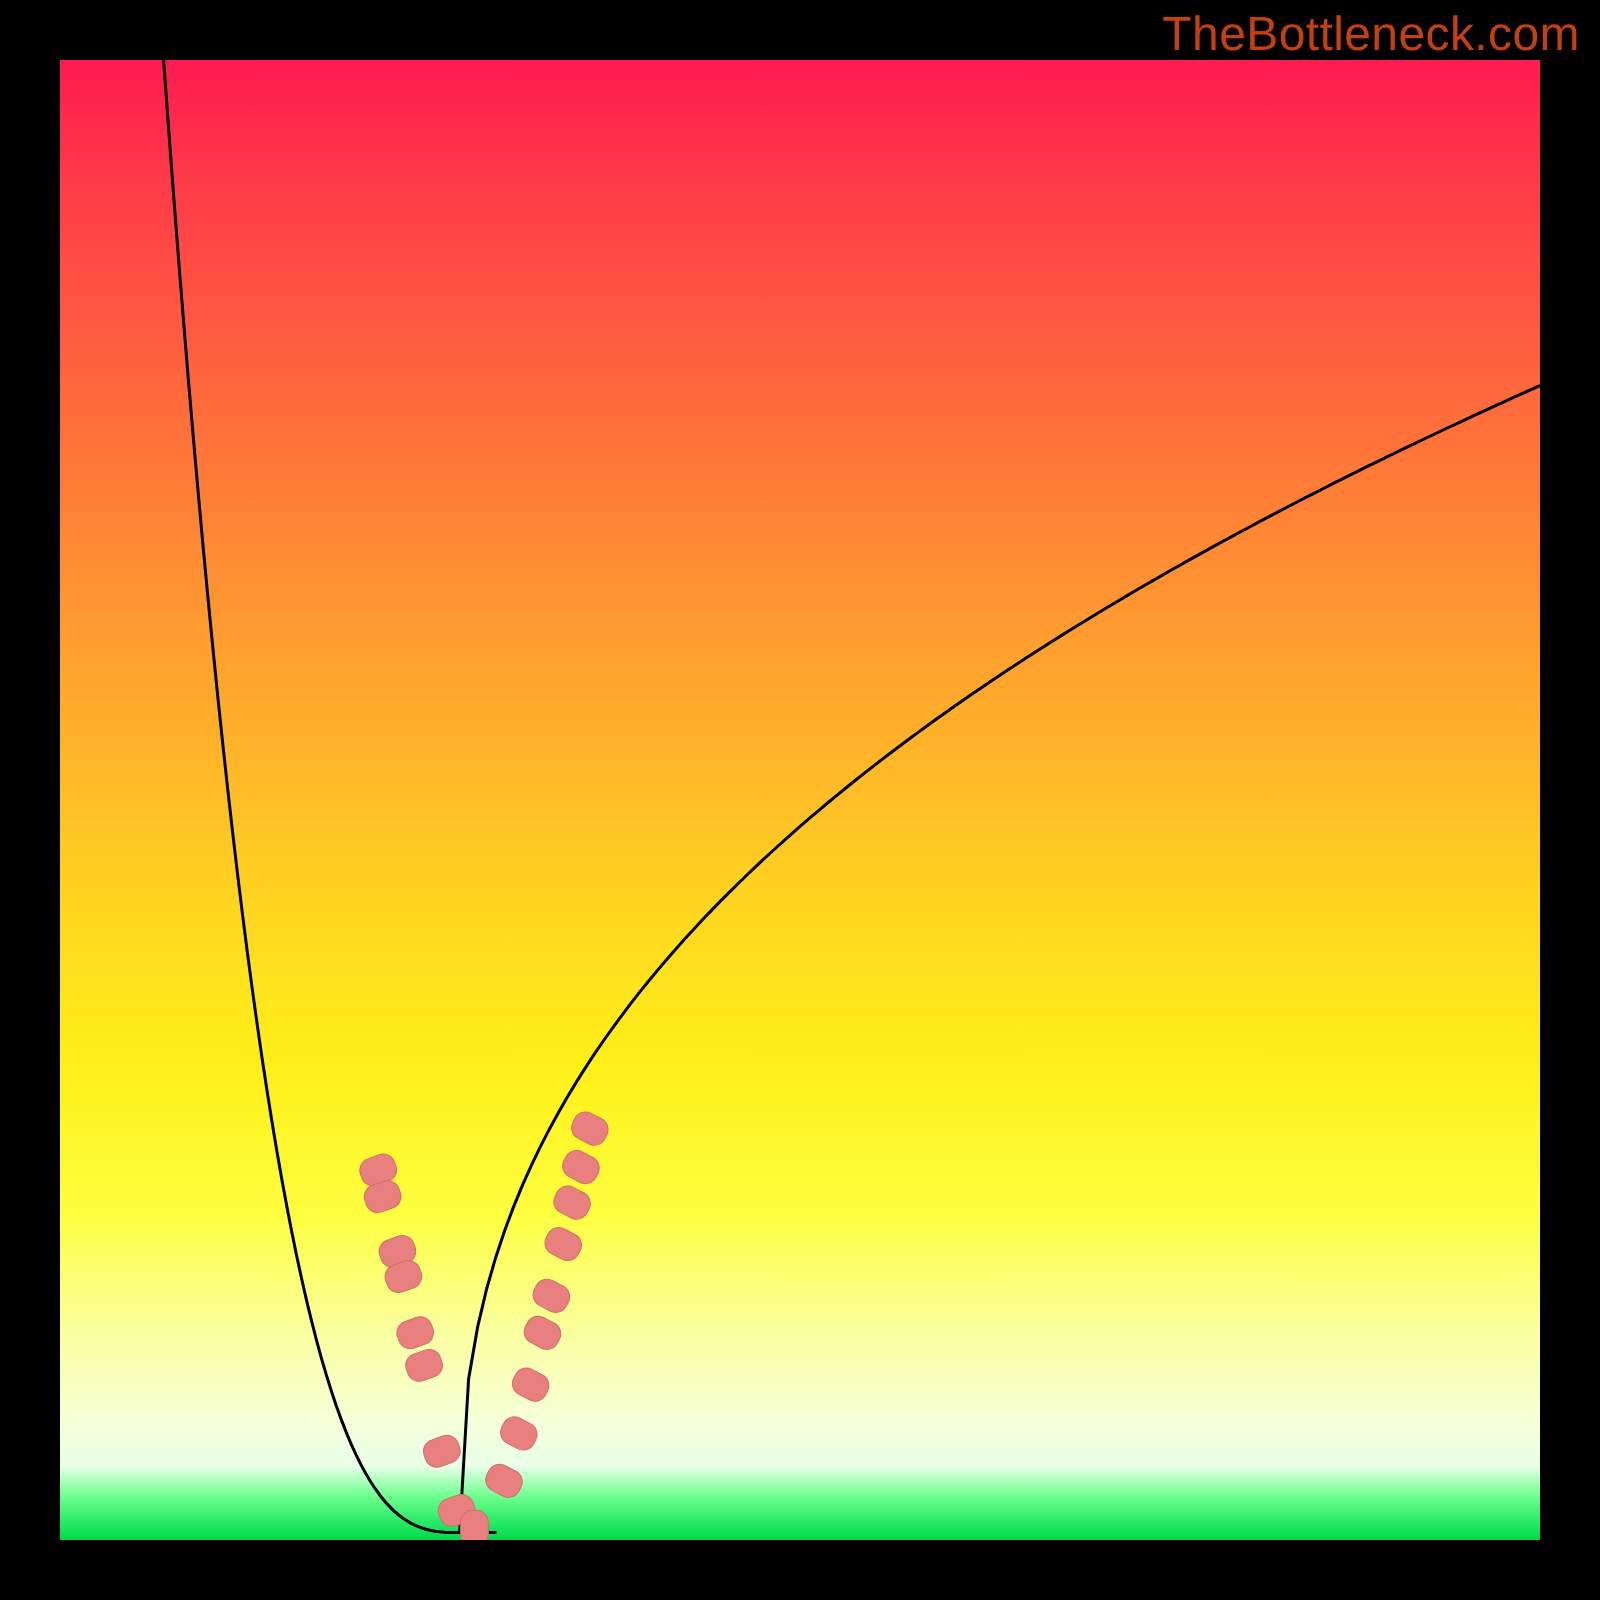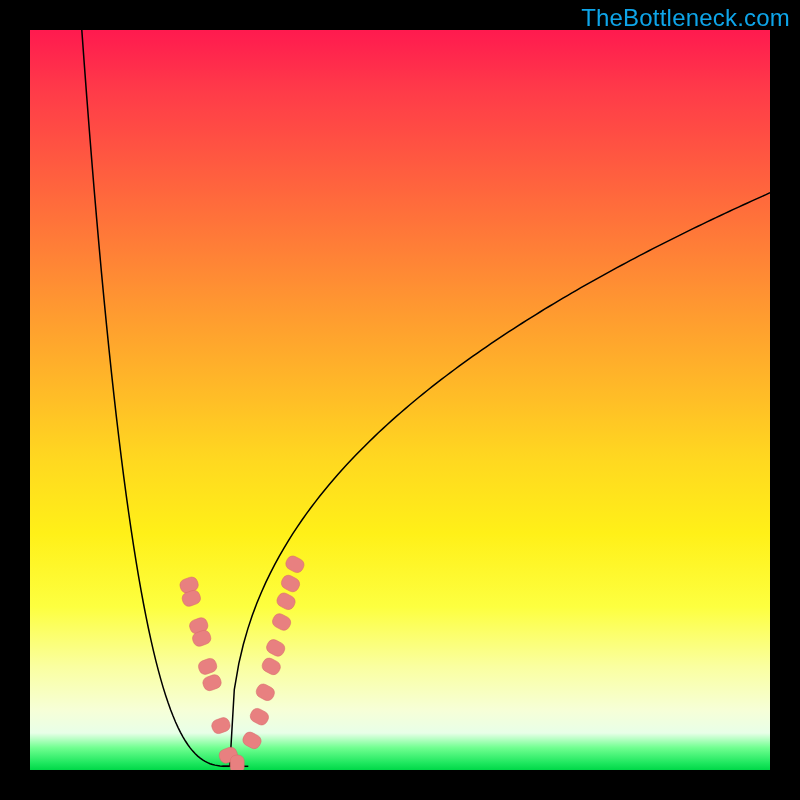--- a/index.html
+++ b/index.html
@@ -53,21 +53,21 @@
     stroke: #d86a6a;
     stroke-width: 0.5;
   }
   .watermark {
     position: absolute;
     top: 4px;
     right: 10px;
     font-family: Arial, Helvetica, sans-serif;
     font-size: 24px;
     font-weight: 500;
-    color: #0ea5e9;
+    color: #c2410c;
     letter-spacing: 0.2px;
   }
 </style>
 </head>
 <body>
 
 <div class="frame">
   <div class="watermark">TheBottleneck.com</div>
 
   <div class="plot-area">

